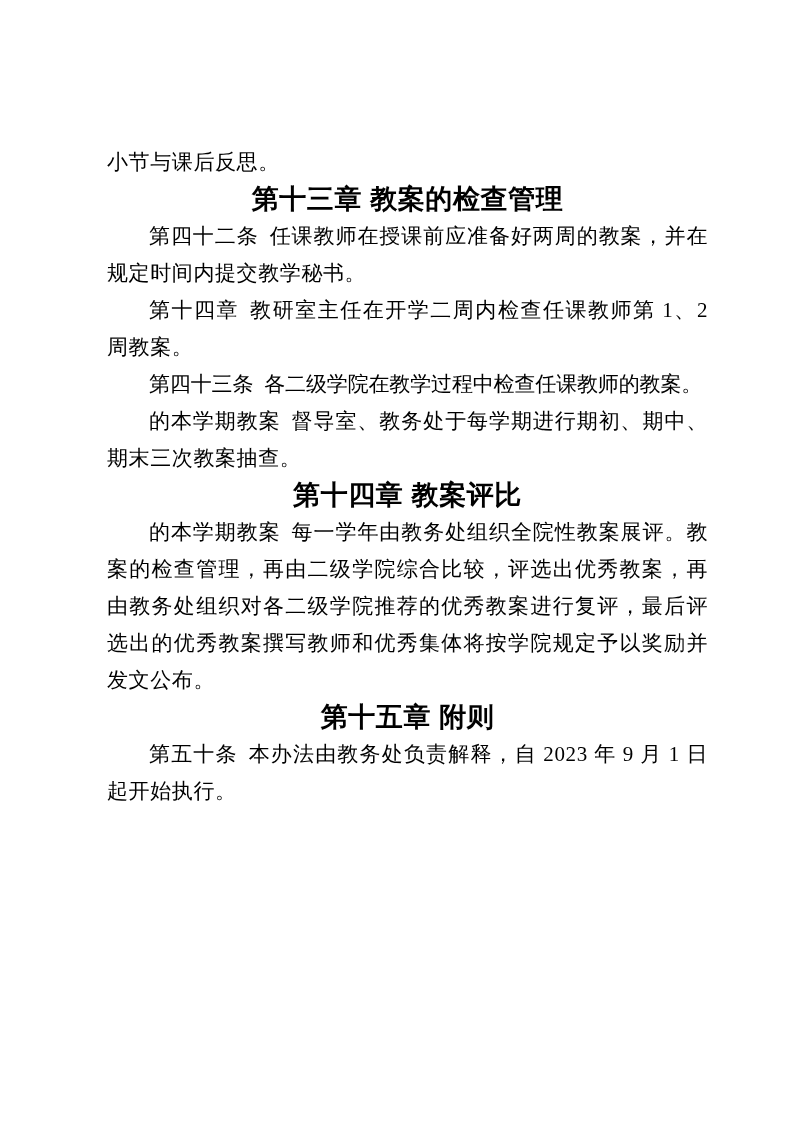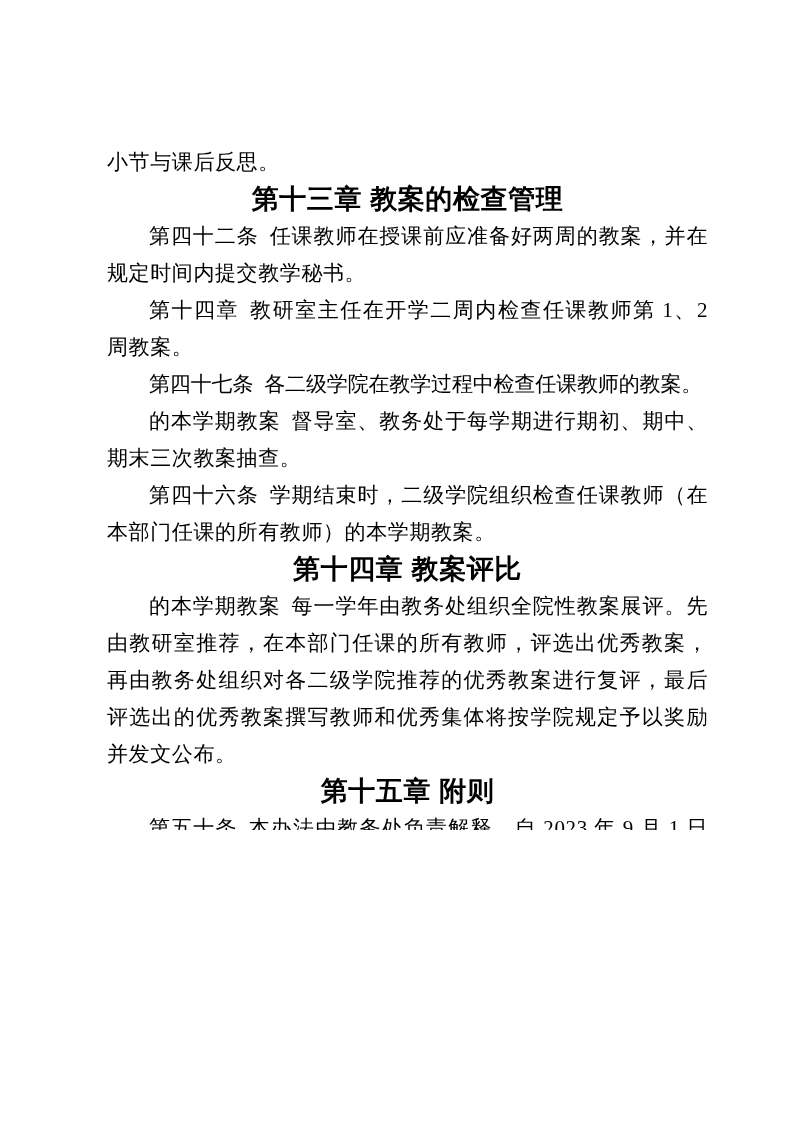--- a/index.html
+++ b/index.html
@@ -46,27 +46,26 @@
 <div class="page">
 
   <p class="cont">小节与课后反思。</p>
 
   <p class="chapter-title">第十三章 教案的检查管理</p>
 
   <p class="article"><span class="article-label">第四十二条</span><span>任课教师在授课前应准备好两周的教案，并在规定时间内提交教学秘书。</span></p>
 
   <p class="article"><span class="article-label">第十四章</span><span>教研室主任在开学二周内检查任课教师第 1、2 周教案。</span></p>
 
-  <p class="article compress"><span class="article-label">第四十七条</span><span>各二级学院在教学过程中检查任课教师的教案。</span></p>
+  <p class="article compress"><span class="article-label">第四十三条</span><span>各二级学院在教学过程中检查任课教师的教案。</span></p>
 
   <p class="article"><span class="article-label">的本学期教案</span><span>督导室、教务处于每学期进行期初、期中、期末三次教案抽查。</span></p>
 
-  <p class="article"><span class="article-label">第四十六条</span><span>学期结束时，二级学院组织检查任课教师（在本部门任课的所有教师）的本学期教案。</span></p>
 
   <p class="chapter-title">第十四章 教案评比</p>
 
-  <p class="article"><span class="article-label">的本学期教案</span><span>每一学年由教务处组织全院性教案展评。先由教研室推荐，在本部门任课的所有教师，评选出优秀教案，再由教务处组织对各二级学院推荐的优秀教案进行复评，最后评选出的优秀教案撰写教师和优秀集体将按学院规定予以奖励并发文公布。</span></p>
+  <p class="article"><span class="article-label">的本学期教案</span><span>每一学年由教务处组织全院性教案展评。教案的检查管理，再由二级学院综合比较，评选出优秀教案，再由教务处组织对各二级学院推荐的优秀教案进行复评，最后评选出的优秀教案撰写教师和优秀集体将按学院规定予以奖励并发文公布。</span></p>
 
   <p class="chapter-title">第十五章 附则</p>
 
   <p class="article"><span class="article-label">第五十条</span><span>本办法由教务处负责解释，自 2023 年 9 月 1 日起开始执行。</span></p>
 
 </div>
 
 </body></html>

